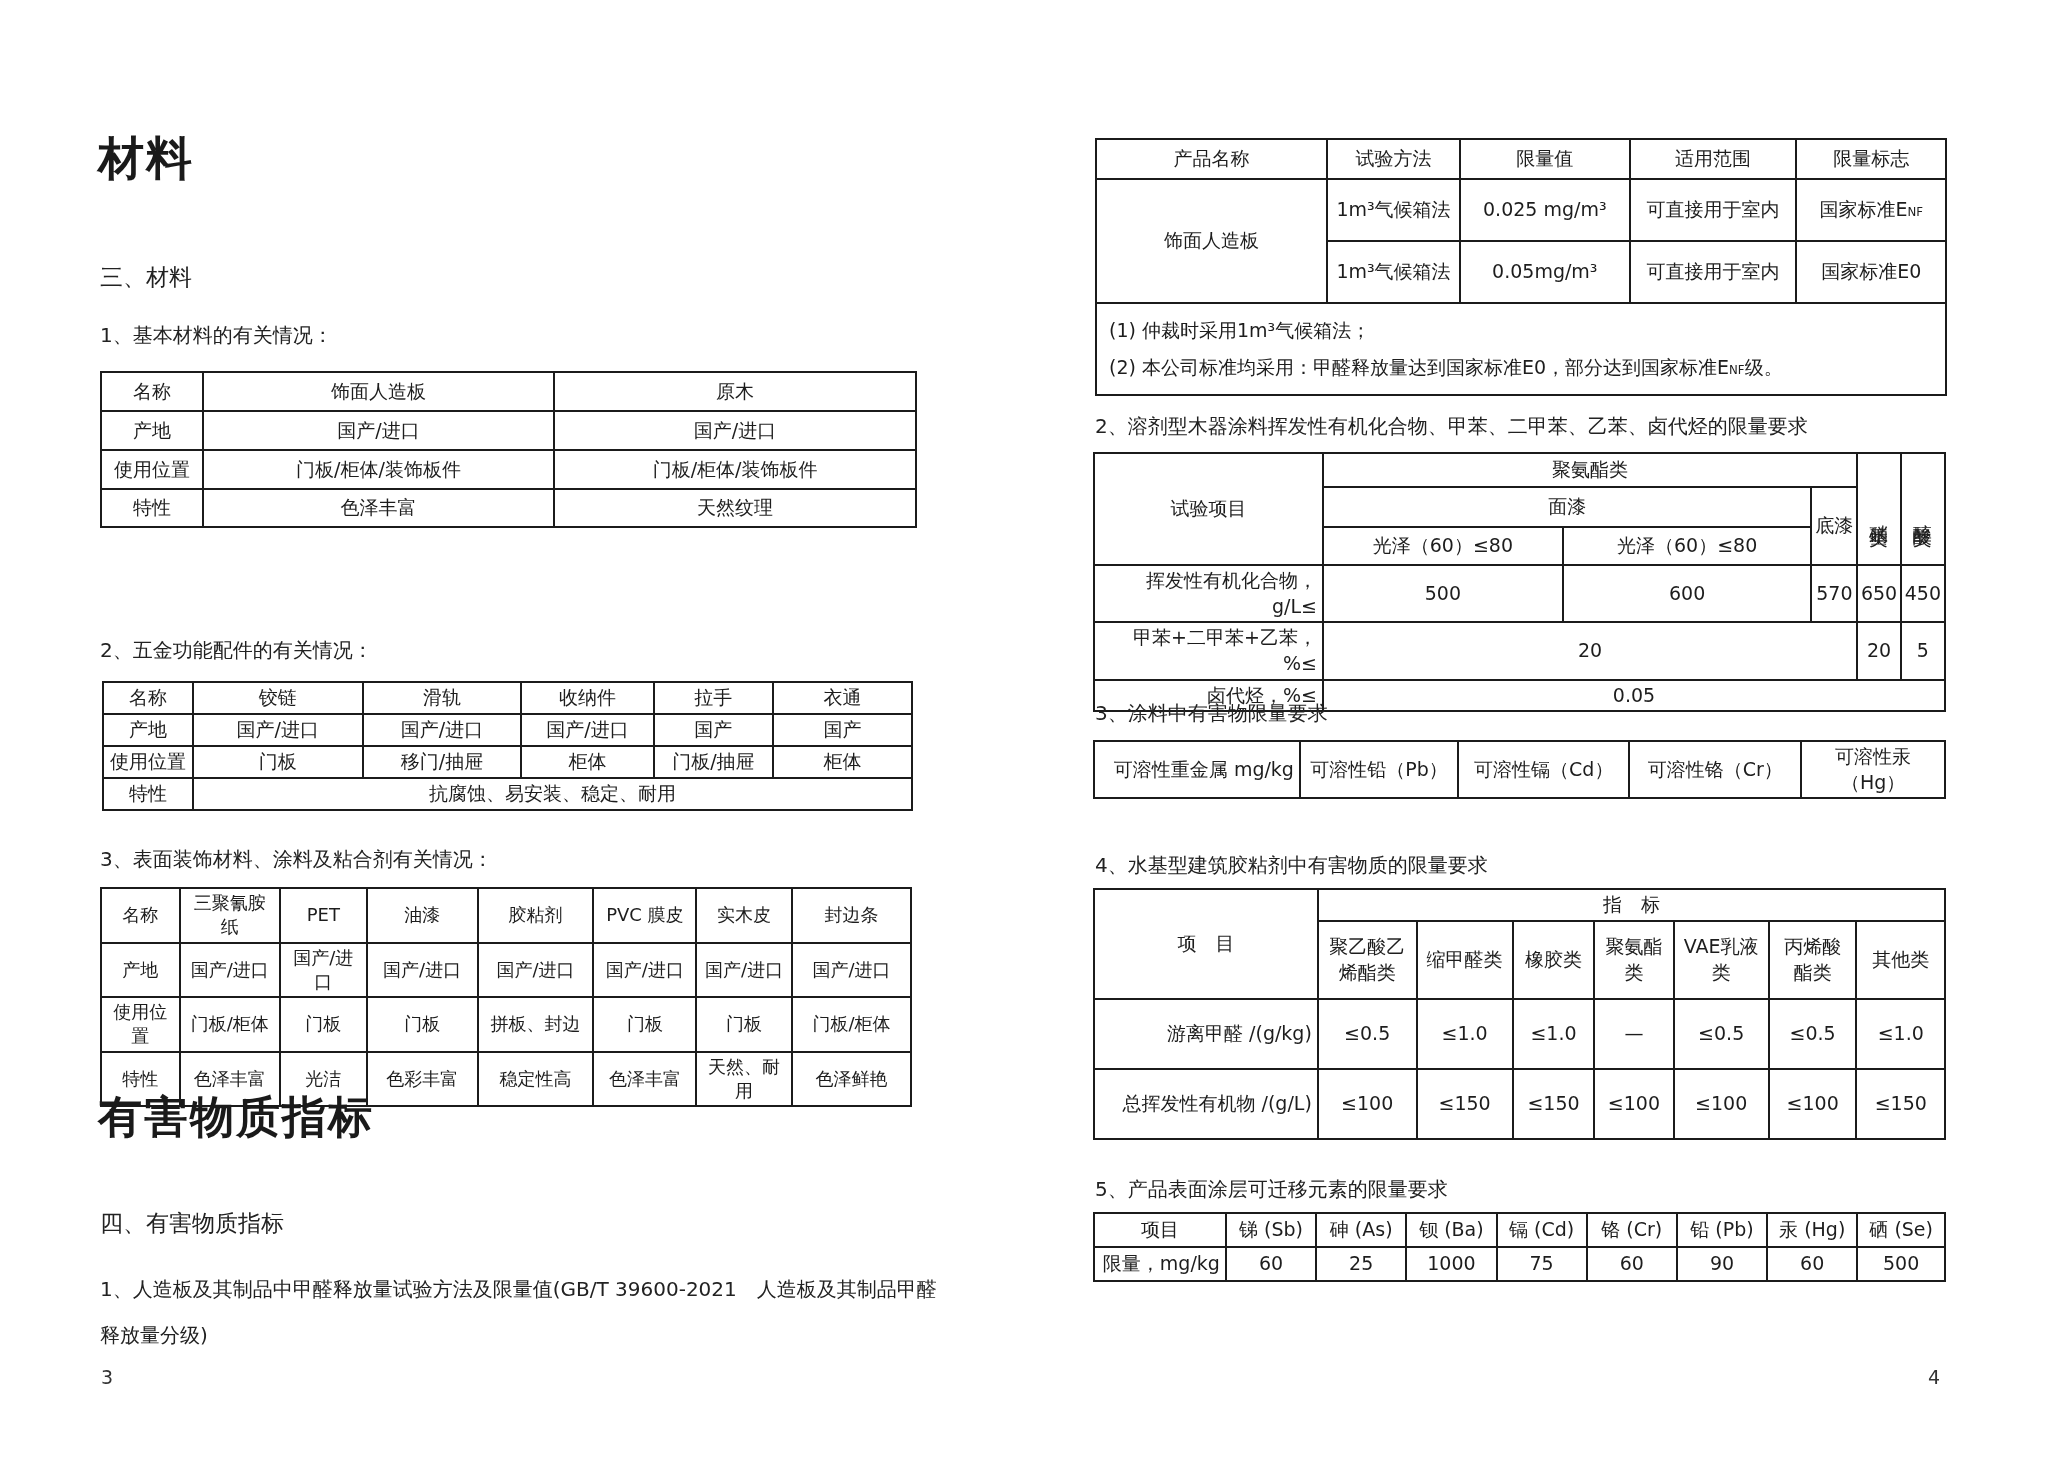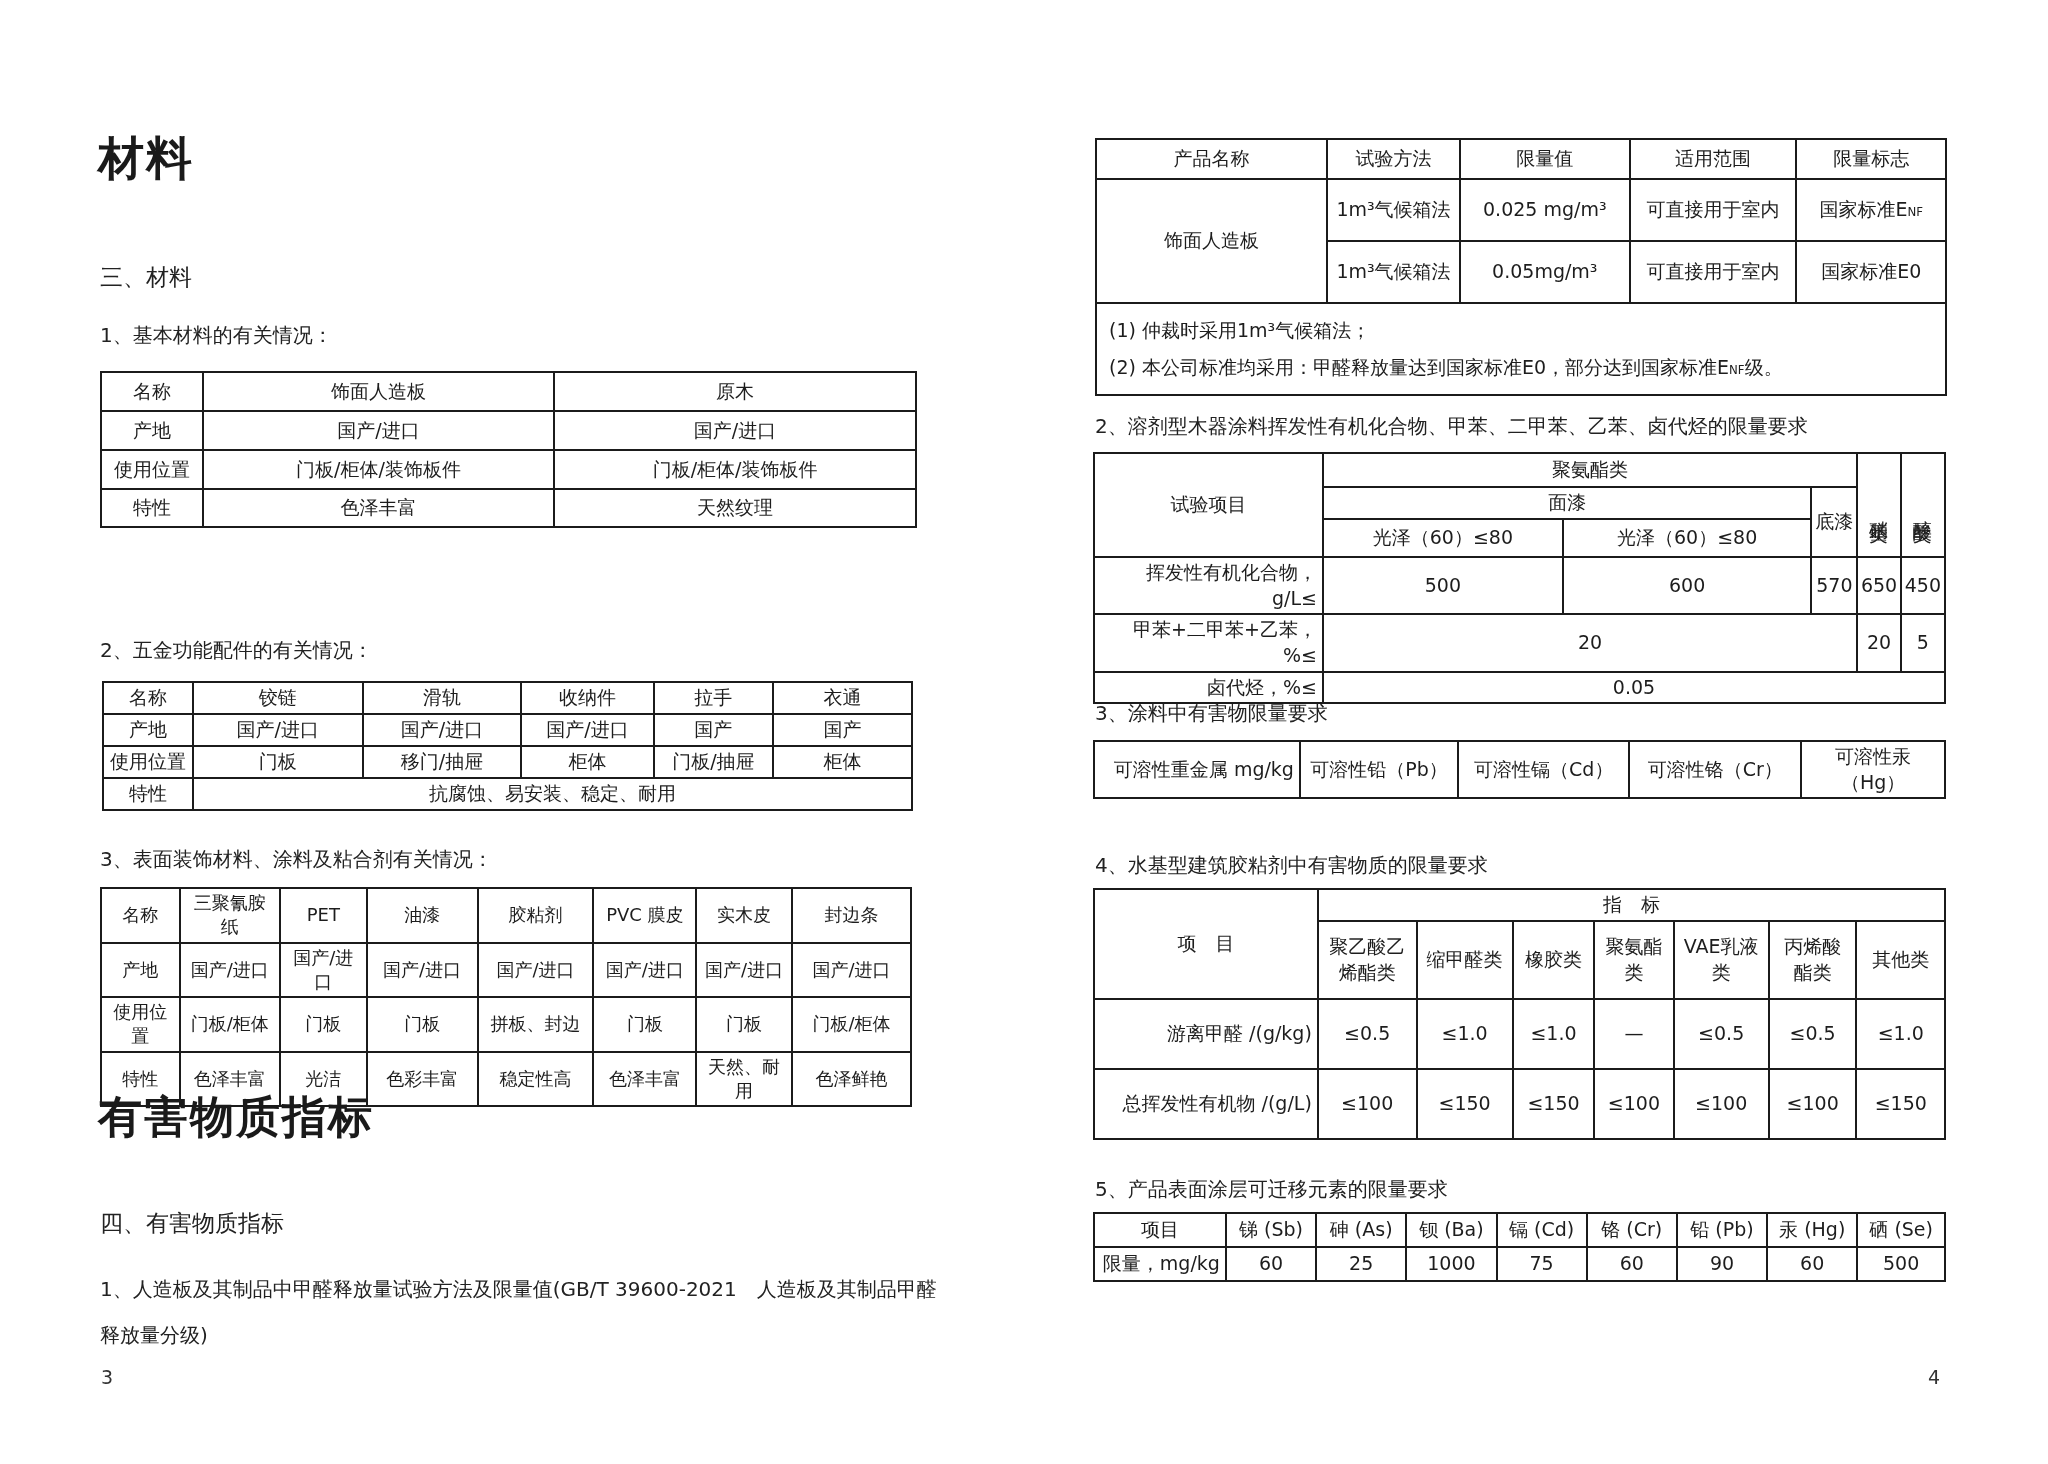--- a/index.html
+++ b/index.html
@@ -221,21 +221,21 @@
           <col style="width:5.1%">
           <col style="width:5.2%">
         </colgroup>
       <tbody>
           <tr style="height:34px">
         <td rowspan="3">试验项目</td>
         <td colspan="3">聚氨酯类</td>
         <td rowspan="3" style="padding:2px 0;"><span class="vert">硝基类</span></td>
         <td rowspan="3" style="padding:2px 0;"><span class="vert">醇酸类</span></td>
       </tr>
-      <tr style="height:32px">
+      <tr style="height:40px">
         <td colspan="2">面漆</td>
         <td rowspan="2" style="padding:2px 1px;">底漆</td>
       </tr>
       <tr style="height:38px">
         <td>光泽（60）≤80</td>
         <td>光泽（60）≤80</td>
       </tr>
       <tr style="height:36px">
         <td class="lbl">挥发性有机化合物，g/L≤</td>
         <td>500</td>

